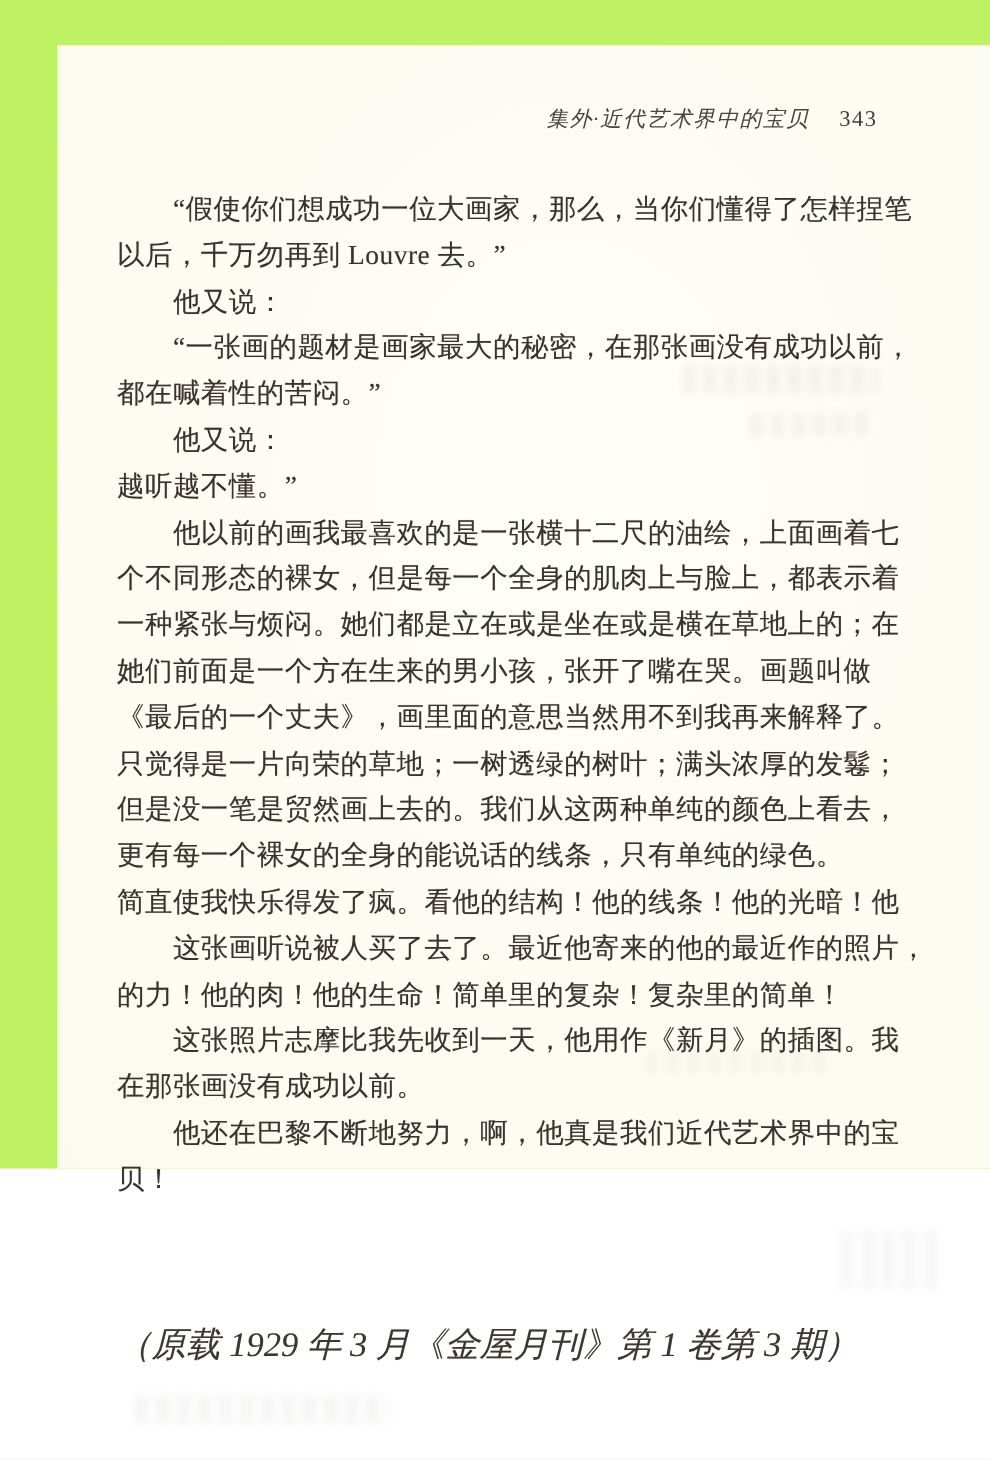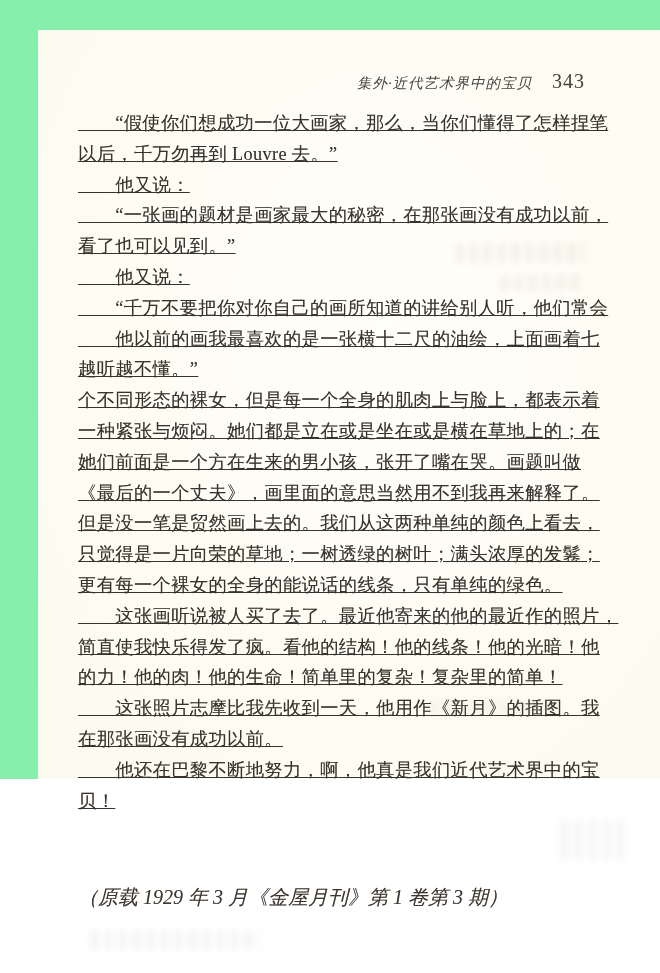--- a/index.html
+++ b/index.html
@@ -8,21 +8,21 @@
     width: 660px;
     height: 973px;
     background: #ffffff;
     overflow: hidden;
     font-family: "Liberation Serif", "DejaVu Serif", serif;
   }
   .scan-root {
     position: relative;
     width: 660px;
     height: 779px;
-    background: #86efac;
+    background: #bef264;
   }
   
   .page-surface {
     position: absolute;
     left: 38px;
     top: 30px;
     right: 0;
     bottom: 0;
     background: radial-gradient(ellipse at 55% 40%, #fffef8 0%, #fdfcf2 70%, #fbfaee 100%);
   }
@@ -34,51 +34,50 @@
     align-items: baseline;
     gap: 20px;
     color: #4a443e;
   }
   .running-head {
     font-style: italic;
     font-size: 14.5px;
     letter-spacing: 1px;
   }
   .page-number {
-    font-size: 20px;
+    font-size: 15px;
     letter-spacing: 1px;
     color: #45403a;
   }
   .body-text {
     position: absolute;
     left: 78px;
-    top: 108px;
+    top: 124px;
     width: 516px;
     color: #38332e;
     font-size: 18.3px;
     text-shadow: 0 0 0.5px rgba(80, 68, 56, 0.45);
-    text-decoration: underline;
   }
   .text-line {
     height: 30.8px;
     line-height: 30.8px;
     white-space: nowrap;
     letter-spacing: 0.35px;
   }
   .source-note {
     position: absolute;
     left: 78px;
     top: 882px;
     width: 516px;
     height: 30.8px;
     line-height: 30.8px;
     padding-right: 26px;
     box-sizing: border-box;
     font-style: italic;
-    font-size: 20px;
+    font-size: 23px;
     color: #3c3731;
     white-space: nowrap;
     text-shadow: 0 0 0.5px rgba(80, 68, 56, 0.4);
   }
   
   .bleed {
     position: absolute;
     filter: blur(3px);
     opacity: 0.07;
     background: repeating-linear-gradient(
@@ -105,34 +104,33 @@
   <div class="page-header">
     <span class="running-head">集外·近代艺术界中的宝贝</span>
     <span class="page-number">343</span>
   </div>
 
   <div class="body-text">
       <div class="text-line">　　“假使你们想成功一位大画家，那么，当你们懂得了怎样捏笔</div>
       <div class="text-line">以后，千万勿再到 Louvre 去。”</div>
       <div class="text-line">　　他又说：</div>
       <div class="text-line">　　“一张画的题材是画家最大的秘密，在那张画没有成功以前，</div>
-      <div class="text-line">看了也可以见到。”</div>
+      <div class="text-line">都在喊着性的苦闷。”</div>
       <div class="text-line">　　他又说：</div>
-      <div class="text-line">　　“千万不要把你对你自己的画所知道的讲给别人听，他们常会</div>
+      <div class="text-line">越听越不懂。”</div>
       <div class="text-line">　　他以前的画我最喜欢的是一张横十二尺的油绘，上面画着七</div>
-      <div class="text-line">越听越不懂。”</div>
       <div class="text-line">个不同形态的裸女，但是每一个全身的肌肉上与脸上，都表示着</div>
       <div class="text-line">一种紧张与烦闷。她们都是立在或是坐在或是横在草地上的；在</div>
       <div class="text-line">她们前面是一个方在生来的男小孩，张开了嘴在哭。画题叫做</div>
       <div class="text-line">《最后的一个丈夫》，画里面的意思当然用不到我再来解释了。</div>
+      <div class="text-line">只觉得是一片向荣的草地；一树透绿的树叶；满头浓厚的发鬈；</div>
       <div class="text-line">但是没一笔是贸然画上去的。我们从这两种单纯的颜色上看去，</div>
-      <div class="text-line">只觉得是一片向荣的草地；一树透绿的树叶；满头浓厚的发鬈；</div>
       <div class="text-line">更有每一个裸女的全身的能说话的线条，只有单纯的绿色。</div>
+      <div class="text-line">简直使我快乐得发了疯。看他的结构！他的线条！他的光暗！他</div>
       <div class="text-line">　　这张画听说被人买了去了。最近他寄来的他的最近作的照片，</div>
-      <div class="text-line">简直使我快乐得发了疯。看他的结构！他的线条！他的光暗！他</div>
       <div class="text-line">的力！他的肉！他的生命！简单里的复杂！复杂里的简单！</div>
       <div class="text-line">　　这张照片志摩比我先收到一天，他用作《新月》的插图。我</div>
       <div class="text-line">在那张画没有成功以前。</div>
       <div class="text-line">　　他还在巴黎不断地努力，啊，他真是我们近代艺术界中的宝</div>
       <div class="text-line">贝！</div>
     </div>
 
   <div class="source-note">（原载 1929 年 3 月《金屋月刊》第 1 卷第 3 期）</div>
 
   <div class="bleed bleed-1"></div>

